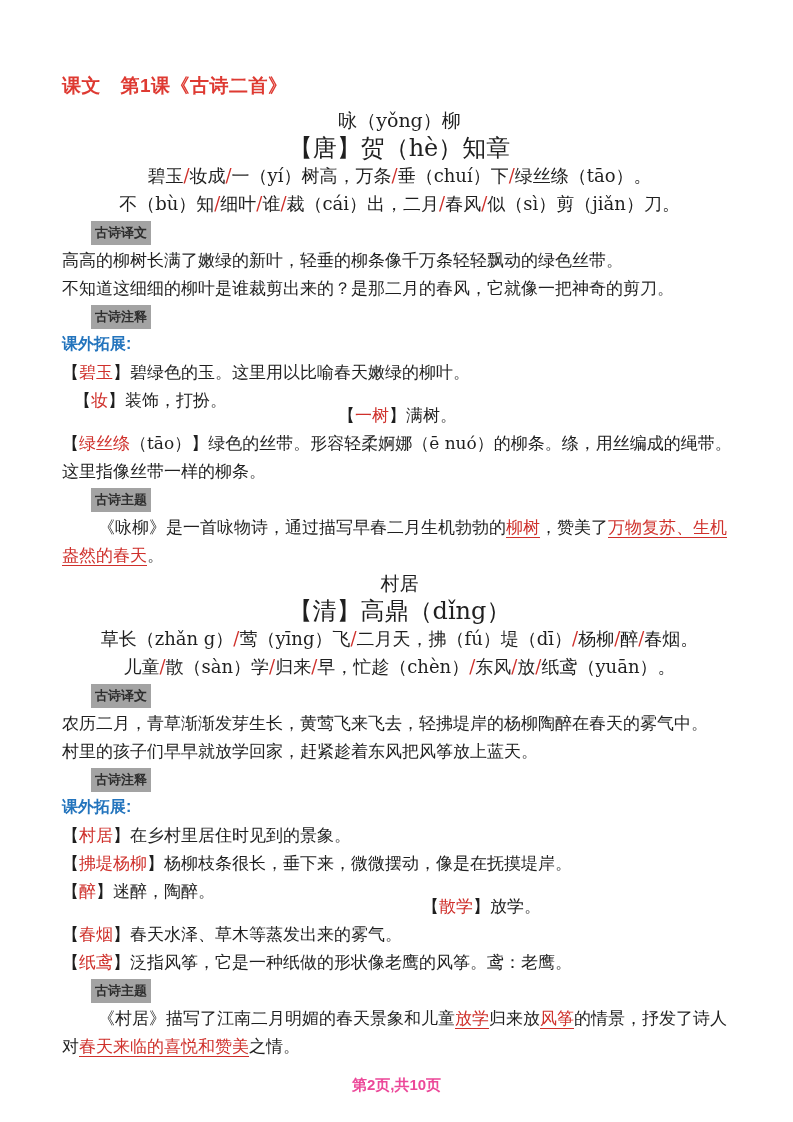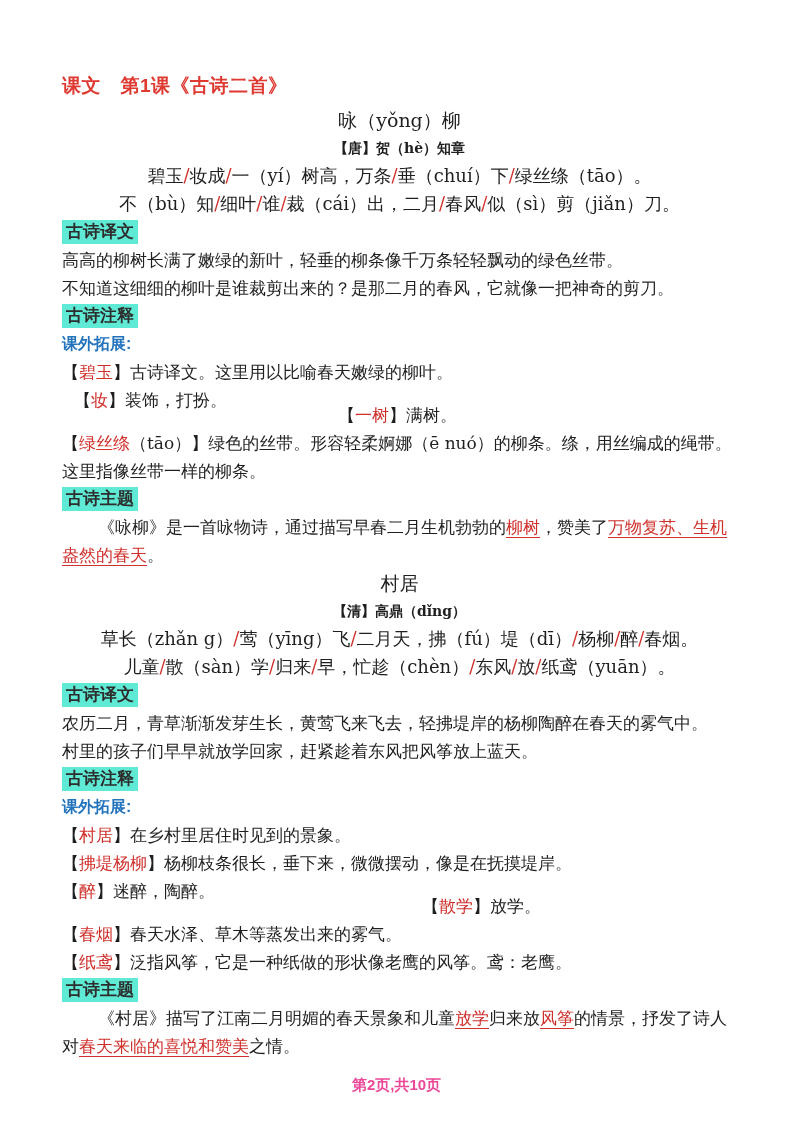--- a/index.html
+++ b/index.html
@@ -29,32 +29,33 @@
     color: #de3a32;
     margin-bottom: 8px;
     letter-spacing: 0.5px;
   }
   .row {
     line-height: 28px;
     font-size: 17px;
   }
   .center { text-align: center; }
   .poem-title { font-size: 19px; }
-  .poem-author { font-size: 14px; font-weight: bold; }
+  .poem-author { font-size: 24px; }
   .poem-line { font-size: 18px; }
   .sec-header-row { line-height: 28px; }
   .sec-header {
     display: inline-block;
     font-family: "Liberation Sans", sans-serif;
     font-weight: bold;
-    font-size: 17px;
+    font-size: 13px;
     line-height: 22px;
     padding: 1px 4px;
-    background: #5eead4;
+    background: #a3a3a3;
     color: #2d2d2d;
+    margin-left: 29px;
   }
   .ext-label {
     font-family: "Liberation Sans", sans-serif;
     font-weight: bold;
     font-size: 16px;
     color: #2374bd;
   }
   .note-row { display: flex; }
   .note-col-w1 { flex: 0 0 264px; margin-left: 12px; }
   .note-col-w2 { flex: 0 0 360px; }
@@ -94,21 +95,21 @@
     <span class="sec-header">古诗译文</span>
   </div>
   <div class="row">高高的柳树长满了嫩绿的新叶，轻垂的柳条像千万条轻轻飘动的绿色丝带。</div>
   <div class="row">不知道这细细的柳叶是谁裁剪出来的？是那二月的春风，它就像一把神奇的剪刀。</div>
 
   <div class="sec-header-row">
     <span class="sec-header">古诗注释</span>
   </div>
   <div class="row ext-label">课外拓展:</div>
 
-  <div class="row"><span>【</span><span class="c-red">碧玉</span><span>】古诗译文。这里用以比喻春天嫩绿的柳叶。</span></div>
+  <div class="row"><span>【</span><span class="c-red">碧玉</span><span>】碧绿色的玉。这里用以比喻春天嫩绿的柳叶。</span></div>
   <div class="row note-row">
     <span class="note-col-w1"><span>【</span><span class="c-red">妆</span><span>】装饰，打扮。</span></span>
     <span class="note-col-rest"><span>【</span><span class="c-red">一树</span><span>】满树。</span></span>
   </div>
   <div class="row"><span>【</span><span class="c-red">绿丝绦</span><span>（tāo）】绿色的丝带。形容轻柔婀娜（ē nuó）的柳条。绦，用丝编成的绳带。这里指像丝带一样的柳条。</span></div>
 
   <div class="sec-header-row">
     <span class="sec-header">古诗主题</span>
   </div>
   <div class="row theme-para"><span>《咏柳》是一首咏物诗，通过描写早春二月生机勃勃的</span><span class="c-red u">柳树</span><span>，赞美了</span><span class="c-red u">万物复苏、生机盎然的春天</span><span>。</span></div>

